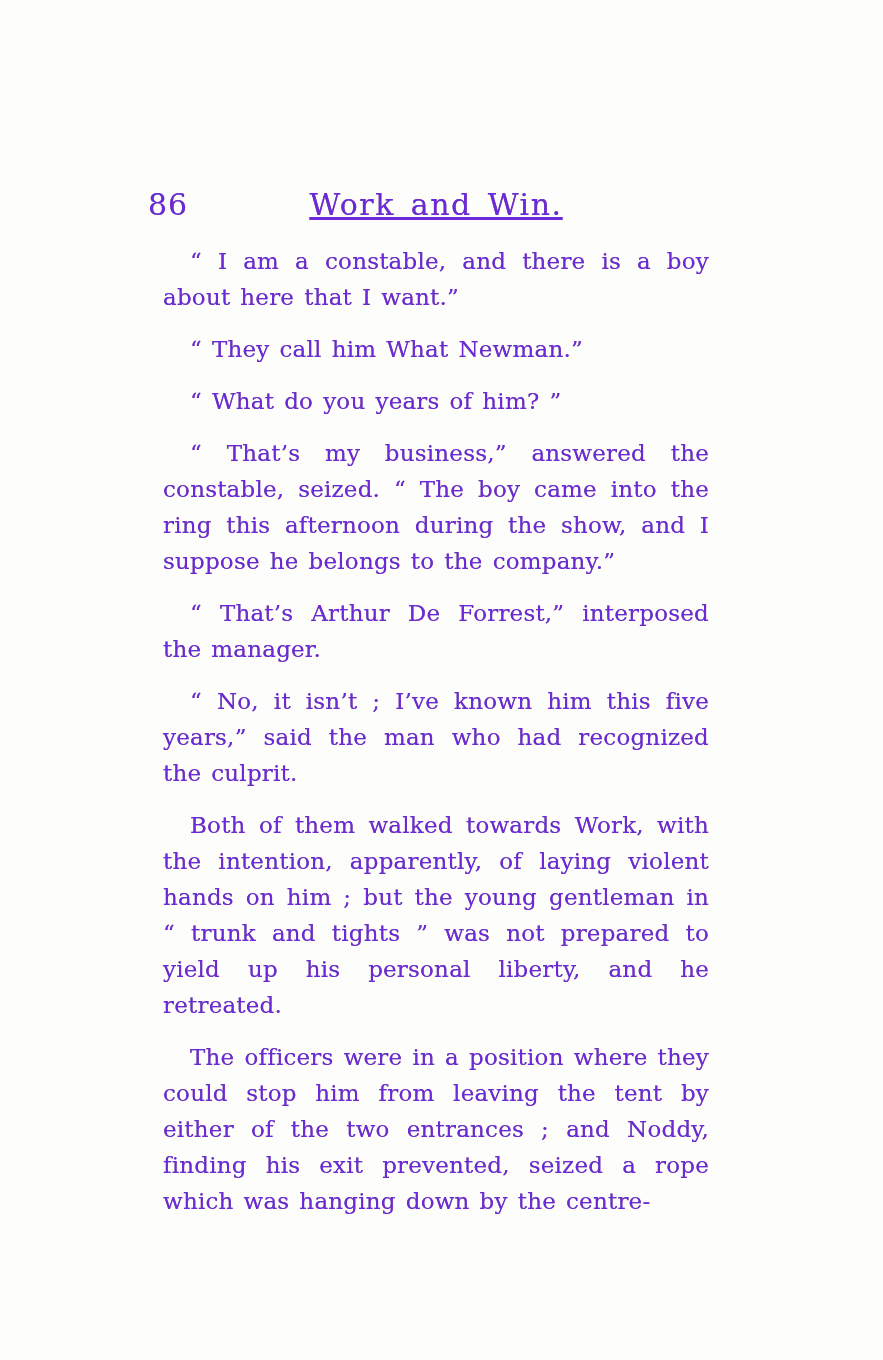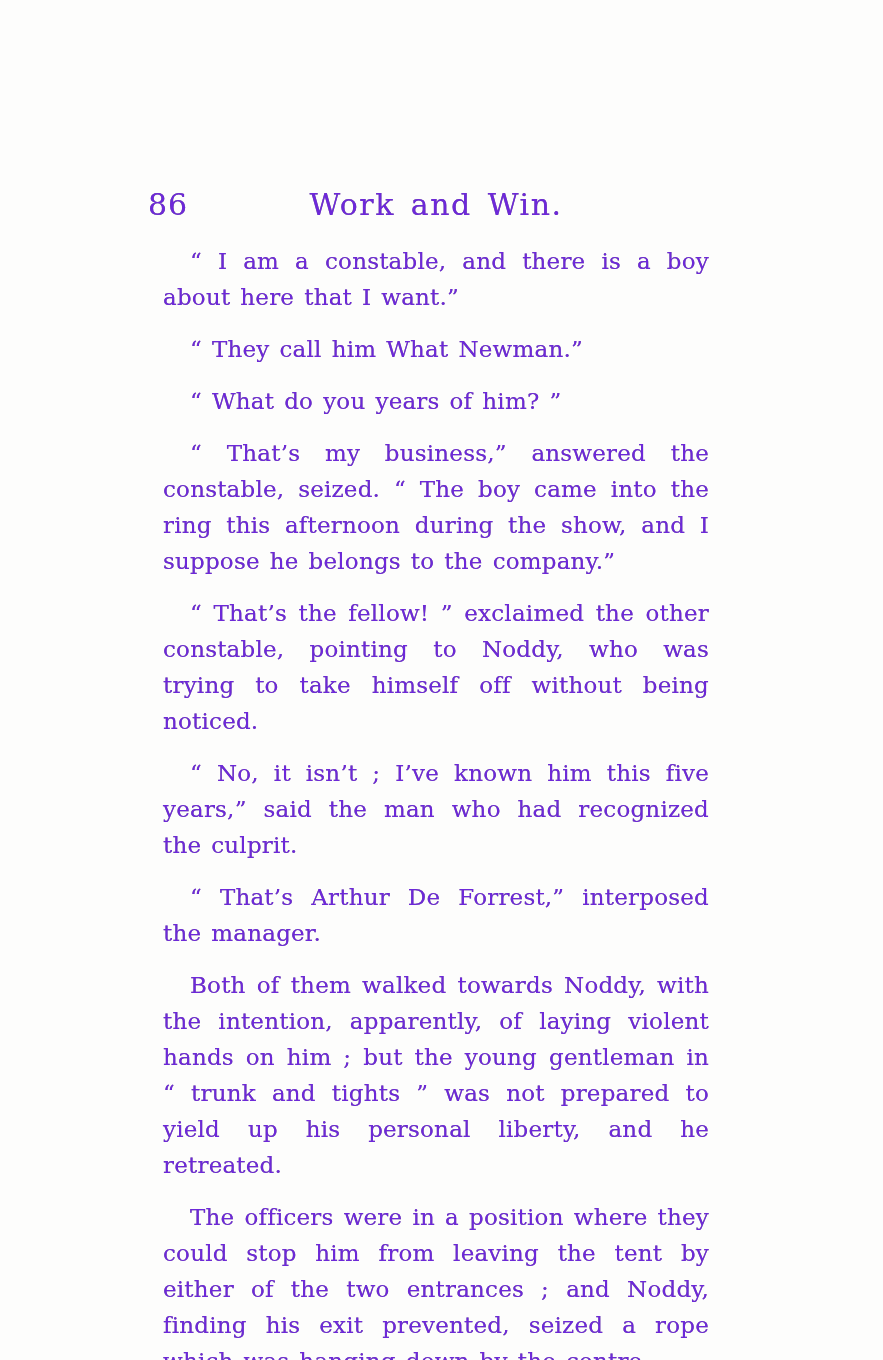--- a/index.html
+++ b/index.html
@@ -34,20 +34,21 @@
     position: absolute;
     left: 1px;
     top: 0;
     letter-spacing: 1px;
   }
   .header-title {
     display: block;
     text-align: center;
     letter-spacing: 1.5px;
     word-spacing: 5px;
+    text-decoration: underline;
   }
   .body-text {
     margin-top: 17px;
   }
   .body-text p {
     margin: 16px;
     font-size: 23px;
     line-height: 36px;
     text-align: justify;
     text-indent: 27px;
@@ -63,20 +64,19 @@
   <div class="text-block">
     <div class="running-header">
       <span class="page-number">86</span>
       <span class="header-title">Work and Win.</span>
     </div>
     <div class="body-text">
       <p>“ I am a constable, and there is a boy about here that I want.”</p>
       <p>“ They call him What Newman.”</p>
       <p>“ What do you years of him? ”</p>
       <p>“ That’s my business,” answered the constable, seized. “ The boy came into the ring this afternoon during the show, and I suppose he belongs to the company.”</p>
-      <p>“ That’s the fellow! ” exclaimed the other constable, pointing to Noddy, who was trying to take himself off without being noticed.</p>
+      <p>“ That’s Arthur De Forrest,” interposed the manager.</p>
       <p>“ No, it isn’t ; I’ve known him this five years,” said the man who had recognized the culprit.</p>
-      <p>“ That’s Arthur De Forrest,” interposed the manager.</p>
-      <p>Both of them walked towards Noddy, with the intention, apparently, of laying violent hands on him ; but the young gentleman in “ trunk and tights ” was not prepared to yield up his personal liberty, and he retreated.</p>
+      <p>Both of them walked towards Work, with the intention, apparently, of laying violent hands on him ; but the young gentleman in “ trunk and tights ” was not prepared to yield up his personal liberty, and he retreated.</p>
       <p>The officers were in a position where they could stop him from leaving the tent by either of the two entrances ; and Noddy, finding his exit prevented, seized a rope which was hanging down by the centre-</p>
     </div>
   </div>
 </div>
 
 </body></html>

